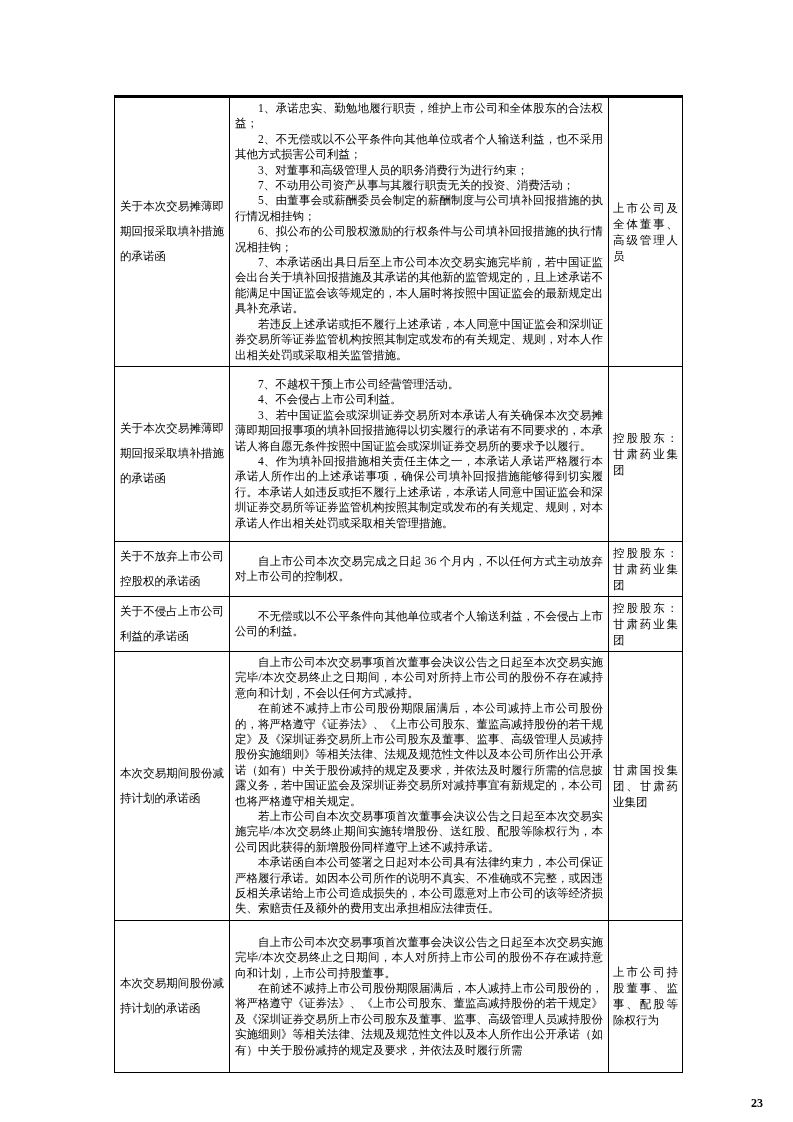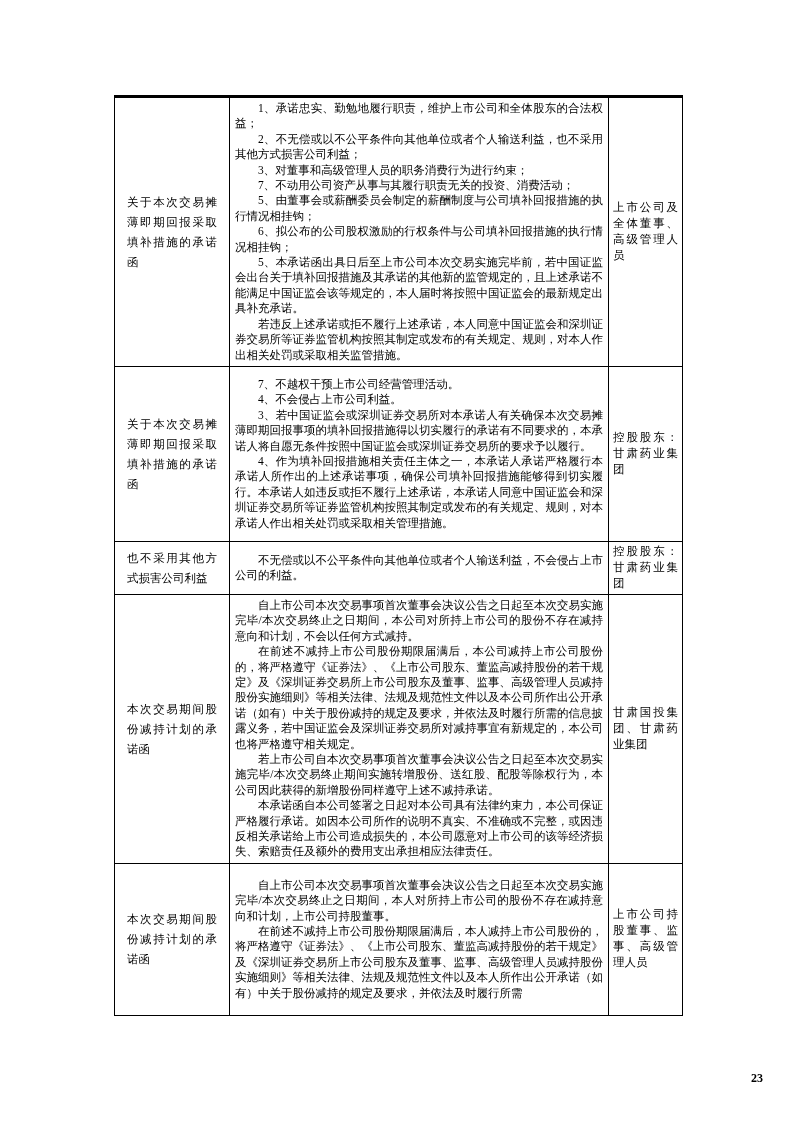--- a/index.html
+++ b/index.html
@@ -24,54 +24,53 @@
   col.c3 { width:74px; }
 
   table.doc-table td {
     border:1px solid #000;
     vertical-align:middle;
     overflow:hidden;
   }
   tr.first td { border-top:3px solid #000; }
 
   td.cell-title {
-    padding:2px 12px;
-    line-height:20px;
+    padding:2px 5px;
+    line-height:25px;
     text-align:justify;
     word-break:break-all;
   }
   td.cell-content {
     padding:3px 5px;
     vertical-align:middle;
   }
   td.cell-content p {
     margin:0;
     text-indent:2em;
     text-align:justify;
     word-break:break-all;
     line-height:15.4px;
   }
   td.cell-party {
     padding:2px 4px;
     line-height:16px;
     text-align:justify;
     word-break:break-all;
-    font-family:Liberation Mono, monospace;
   }
 
   tr.r0 { height:268px; }
   tr.r1 { height:175px; }
   tr.r2 { height:50px; }
   tr.r3 { height:45px; }
   tr.r4 { height:260px; }
   tr.r5 { height:152px; }
 
   .pageno {
     position:absolute;
-    top:1071px; right:30px;
+    top:1096px; right:30px;
     font-size:12px;
     font-weight:bold;
   }
 </style>
 </head>
 <body>
 
 <div class="sheet">
 
   <table class="doc-table">
@@ -84,40 +83,47 @@
 
       <tr class="r0 first">
         <td class="cell-title">关于本次交易摊薄即期回报采取填补措施的承诺函</td>
         <td class="cell-content">
           <p>1、承诺忠实、勤勉地履行职责，维护上市公司和全体股东的合法权益；</p>
           <p>2、不无偿或以不公平条件向其他单位或者个人输送利益，也不采用其他方式损害公司利益；</p>
           <p>3、对董事和高级管理人员的职务消费行为进行约束；</p>
           <p>7、不动用公司资产从事与其履行职责无关的投资、消费活动；</p>
           <p>5、由董事会或薪酬委员会制定的薪酬制度与公司填补回报措施的执行情况相挂钩；</p>
           <p>6、拟公布的公司股权激励的行权条件与公司填补回报措施的执行情况相挂钩；</p>
-          <p>5、本承诺函出具日后至上市公司本次交易实施完毕前，若中国证监会出台关于填补回报措施及其承诺的其他新的监管规定的，且上述承诺不能满足中国证监会该等规定的，本人届时将按照中国证监会的最新规定出具补充承诺。</p>
+          <p>7、本承诺函出具日后至上市公司本次交易实施完毕前，若中国证监会出台关于填补回报措施及其承诺的其他新的监管规定的，且上述承诺不能满足中国证监会该等规定的，本人届时将按照中国证监会的最新规定出具补充承诺。</p>
           <p>若违反上述承诺或拒不履行上述承诺，本人同意中国证监会和深圳证券交易所等证券监管机构按照其制定或发布的有关规定、规则，对本人作出相关处罚或采取相关监管措施。</p>
         </td>
         <td class="cell-party">上市公司及全体董事、高级管理人员</td>
       </tr>
 
       <tr class="r1">
         <td class="cell-title">关于本次交易摊薄即期回报采取填补措施的承诺函</td>
         <td class="cell-content">
           <p>7、不越权干预上市公司经营管理活动。</p>
           <p>4、不会侵占上市公司利益。</p>
           <p>3、若中国证监会或深圳证券交易所对本承诺人有关确保本次交易摊薄即期回报事项的填补回报措施得以切实履行的承诺有不同要求的，本承诺人将自愿无条件按照中国证监会或深圳证券交易所的要求予以履行。</p>
           <p>4、作为填补回报措施相关责任主体之一，本承诺人承诺严格履行本承诺人所作出的上述承诺事项，确保公司填补回报措施能够得到切实履行。本承诺人如违反或拒不履行上述承诺，本承诺人同意中国证监会和深圳证券交易所等证券监管机构按照其制定或发布的有关规定、规则，对本承诺人作出相关处罚或采取相关管理措施。</p>
         </td>
         <td class="cell-party">控股股东：甘肃药业集团</td>
       </tr>
 
+      <tr class="r2">
+        <td class="cell-title">关于不放弃上市公司控股权的承诺函</td>
+        <td class="cell-content">
+          <p>自上市公司本次交易完成之日起 36 个月内，不以任何方式主动放弃对上市公司的控制权。</p>
+        </td>
+        <td class="cell-party">控股股东：甘肃药业集团</td>
+      </tr>
 
       <tr class="r3">
-        <td class="cell-title">也不采用其他方式损害公司利益</td>
+        <td class="cell-title">关于不侵占上市公司利益的承诺函</td>
         <td class="cell-content">
           <p>不无偿或以不公平条件向其他单位或者个人输送利益，不会侵占上市公司的利益。</p>
         </td>
         <td class="cell-party">控股股东：甘肃药业集团</td>
       </tr>
 
       <tr class="r4">
         <td class="cell-title">本次交易期间股份减持计划的承诺函</td>
         <td class="cell-content">
           <p>自上市公司本次交易事项首次董事会决议公告之日起至本次交易实施完毕/本次交易终止之日期间，本公司对所持上市公司的股份不存在减持意向和计划，不会以任何方式减持。</p>
@@ -127,21 +133,21 @@
         </td>
         <td class="cell-party">甘肃国投集团、甘肃药业集团</td>
       </tr>
 
       <tr class="r5">
         <td class="cell-title">本次交易期间股份减持计划的承诺函</td>
         <td class="cell-content">
           <p>自上市公司本次交易事项首次董事会决议公告之日起至本次交易实施完毕/本次交易终止之日期间，本人对所持上市公司的股份不存在减持意向和计划，上市公司持股董事。</p>
           <p>在前述不减持上市公司股份期限届满后，本人减持上市公司股份的，将严格遵守《证券法》、《上市公司股东、董监高减持股份的若干规定》及《深圳证券交易所上市公司股东及董事、监事、高级管理人员减持股份实施细则》等相关法律、法规及规范性文件以及本人所作出公开承诺（如有）中关于股份减持的规定及要求，并依法及时履行所需</p>
         </td>
-        <td class="cell-party">上市公司持股董事、监事、高级管理人员</td>
+        <td class="cell-party">上市公司持股董事、监事、配股等除权行为</td>
       </tr>
 
     </tbody>
   </table>
 
   <div class="pageno">23</div>
 
 </div>
 
 </body></html>

